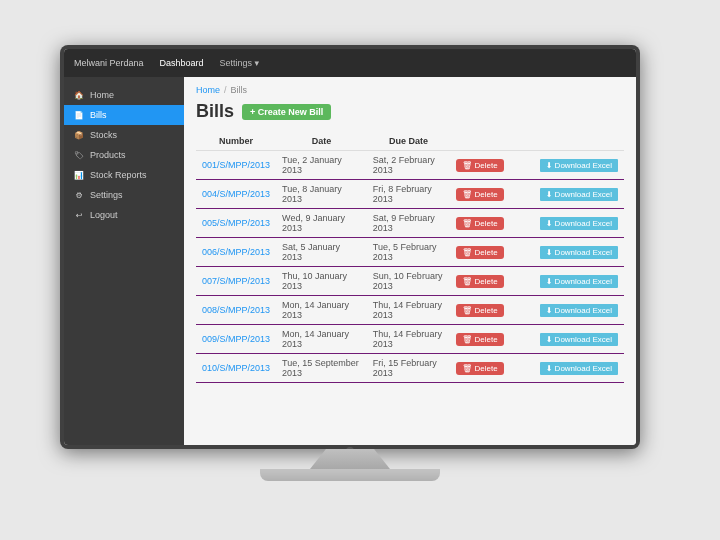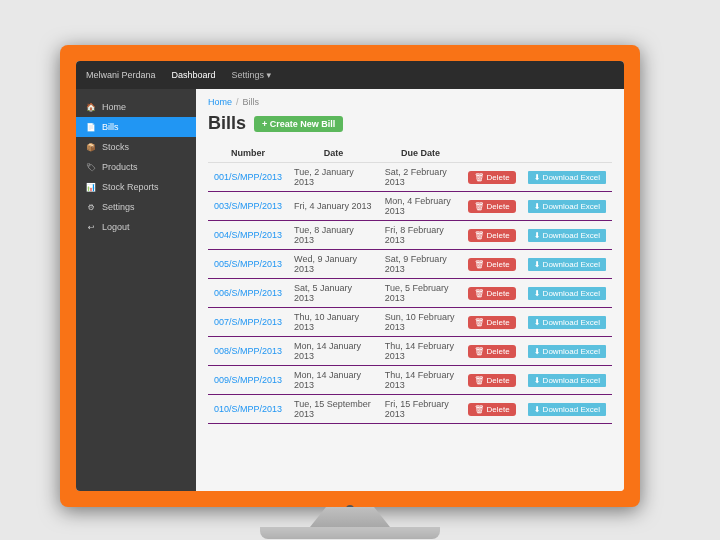--- a/index.html
+++ b/index.html
@@ -16,24 +16,24 @@
 
     .monitor-wrapper {
       position: relative;
       width: 600px;
       height: 420px;
       margin-top: -30px;
     }
 
     .monitor-screen {
       width: 580px;
-      height: 462px;
-      background: #f97316;
+      height: 404px;
+      background: #404040;
       border-radius: 8px;
-      padding: 16px;
+      padding: 4px;
       position: relative;
       box-shadow: 0 4px 20px rgba(0,0,0,0.5);
     }
 
     .screen-inner {
       width: 100%;
       height: 100%;
       background: #f0f0f0;
       border-radius: 4px;
       overflow: hidden;
@@ -208,20 +208,21 @@
 
     .btn-excel {
       background: #5bc0de;
       color: #fff;
       border: none;
       padding: 2px 6px;
       border-radius: 1px;
       font-size: 8px;
       cursor: pointer;
       white-space: nowrap;
+      margin-left: 24px;
     }
 
     .action-cell {
       display: flex;
       gap: 12px;
       align-items: flex-end;
     }
 
     
     .monitor-stand {
@@ -337,37 +338,20 @@
             <span>🗑</span> Delete
           </button>
           <button class="btn-excel">
             <span>⬇</span> Download Excel
           </button>
         </div>
       </td>
     </tr>
                 <tr>
       <td>
-        <a class="bill-link">003/S/MPP/2013</a>
-      </td>
-      <td>Fri, 4 January 2013</td>
-      <td>Mon, 4 February 2013</td>
-      <td>
-        <div class="action-cell">
-          <button class="btn-delete">
-            <span>🗑</span> Delete
-          </button>
-          <button class="btn-excel">
-            <span>⬇</span> Download Excel
-          </button>
-        </div>
-      </td>
-    </tr>
-                <tr>
-      <td>
         <a class="bill-link">004/S/MPP/2013</a>
       </td>
       <td>Tue, 8 January 2013</td>
       <td>Fri, 8 February 2013</td>
       <td>
         <div class="action-cell">
           <button class="btn-delete">
             <span>🗑</span> Delete
           </button>
           <button class="btn-excel">

